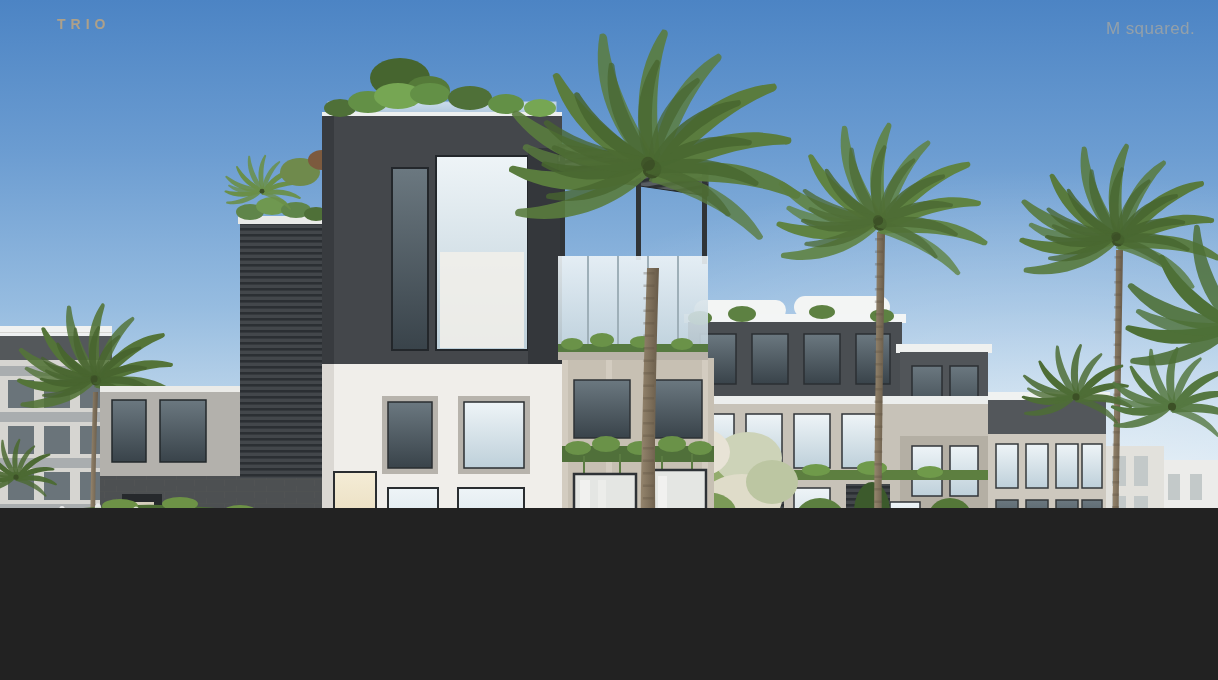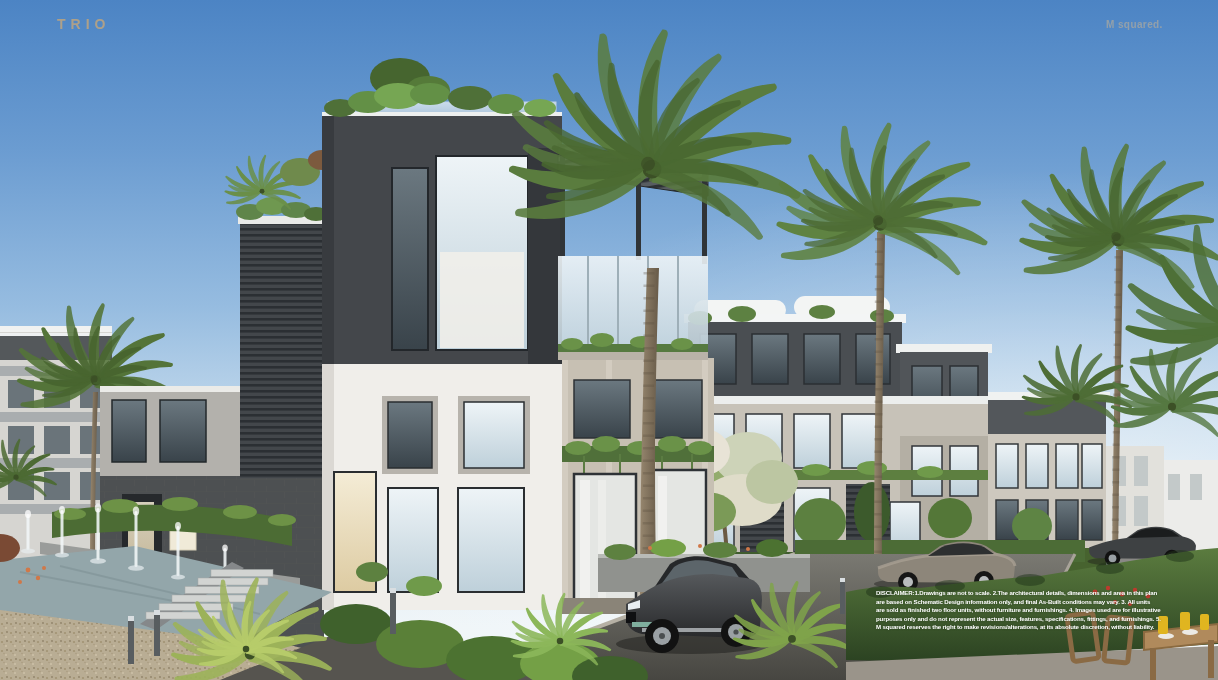--- a/index.html
+++ b/index.html
@@ -1,22 +1,22 @@
 <!DOCTYPE html>
 <html style="--c-logo: #b3a286; --c-brand: #93a0aa; --c-disclaimer-text: #ffffff; --c-sky-top: #4c84c4; --c-sky-horizon: #eff5f8; --c-building-charcoal: #44474b; --c-building-white: #f0eeea; --c-building-stone: #c7c0b3; --c-foliage-green: #5d8140; --c-hedge-green: #2f4724; --c-asphalt: #494844; --c-gravel: #b9ad94; --c-water: #93a6aa; --c-suv-body: #3a3d3f;"><head>
 <meta charset="utf-8">
 <style>
   html,body{margin:0;padding:0;background:#222;}
-  .page{position:relative;width:1218px;height:680px;overflow:hidden;
-        font-family:"Liberation Sans","DejaVu Sans",sans-serif;background:#9dc0e0;}
+  .page{position:relative;width:1218px;height:508px;overflow:hidden;
+        font-family:"Liberation Sans","DejaVu Sans",sans-serif;background:#9dc0e0;text-align:right;}
   .page svg{position:absolute;left:0;top:0;display:block;}
   .overlay{position:absolute;z-index:5;}
   .logo{left:57px;top:16px;font-size:14px;font-weight:700;letter-spacing:5px;
         color:var(--c-logo,#b3a286);opacity:.95;}
-  .brand{left:1106px;top:19px;font-size:10px;font-weight:700;letter-spacing:.4px;
+  .brand{left:1106px;top:19px;font-size:17px;font-weight:400;letter-spacing:.4px;
          color:var(--c-brand,#93a0aa);}
   .disclaimer{left:876px;top:589px;width:294px;color:var(--c-disclaimer-text,#ffffff);
         font-size:6.1px;font-weight:700;letter-spacing:-0.14px;line-height:8.6px;
         text-shadow:0 0 2px rgba(35,55,30,.6);}
   .c-charcoal{fill:var(--c-building-charcoal,#44474b);}
   .c-stucco{fill:var(--c-building-white,#f0eeea);}
   .c-stone{fill:var(--c-building-stone,#c7c0b3);}
 </style>
 </head>
 <body>

